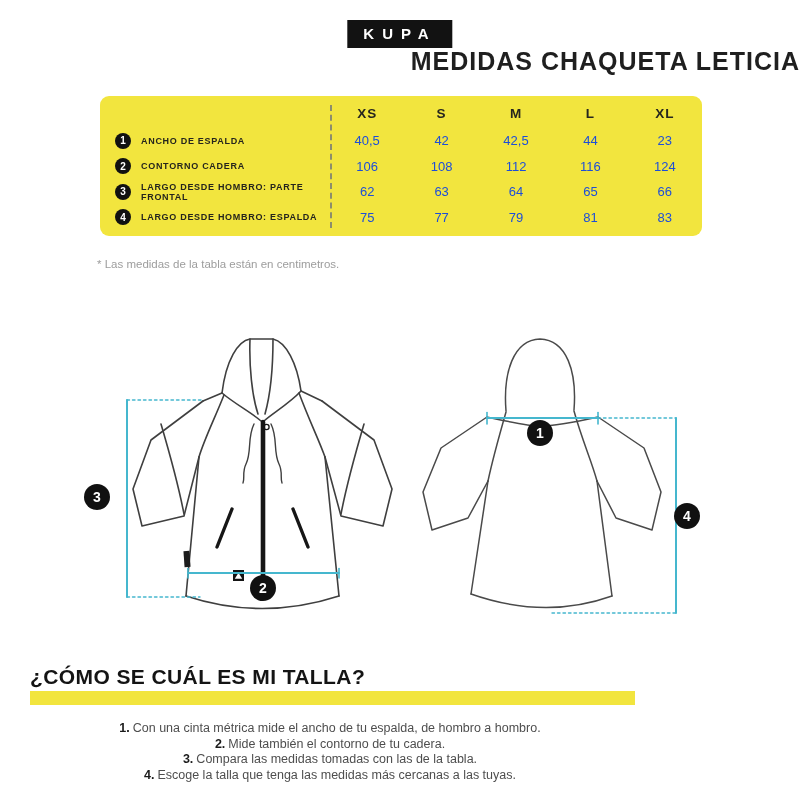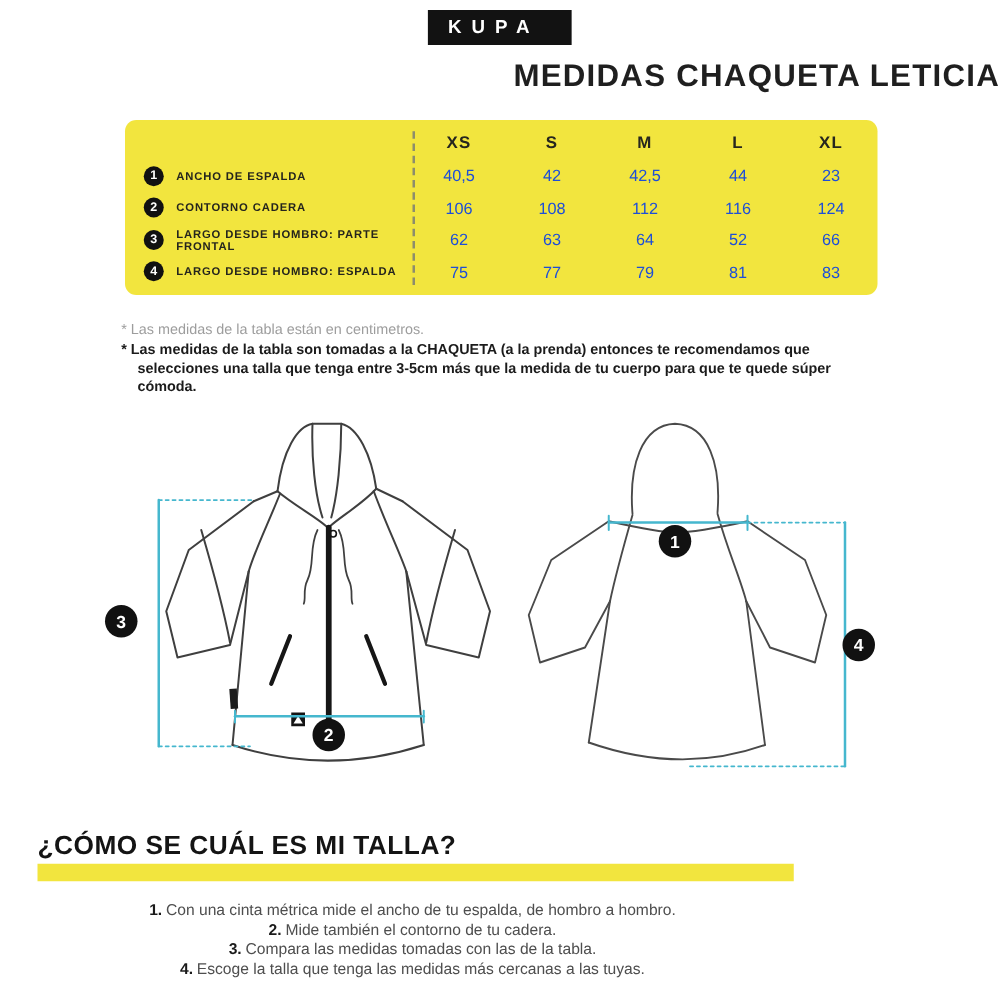--- a/index.html
+++ b/index.html
@@ -5,22 +5,22 @@
   * { margin:0; padding:0; box-sizing:border-box; }
   body { background:#ffffff; }
   .page {
     position:relative; width:800px; height:800px; margin:0 auto;
     background:#ffffff; overflow:hidden;
     font-family:"Liberation Sans","DejaVu Sans",sans-serif;
     color:#1c1c1c;
   }
   
   .logo-box {
-    position:absolute; top:8px; left:50%; transform:translateX(-50%);
-    background:#121212; padding:5px 26px 5px 16px;
+    position:absolute; top:20px; left:50%; transform:translateX(-50%);
+    background:#121212; padding:5px 16px 5px 16px;
   }
   .logo-box span {
     color:#ffffff; font-size:15px; font-weight:bold; letter-spacing:8px;
   }
   .page-title {
     position:absolute; top:47px; left:0; width:100%;
     text-align:right; font-size:25px; font-weight:800; letter-spacing:1px;
     color:#1f1f1f;
   }
   
@@ -116,40 +116,39 @@
     </div>
 
     <div class="t-row">
       <div class="t-label">
         <span class="badge">3</span>
         <span class="lbl">LARGO DESDE HOMBRO: PARTE FRONTAL</span>
       </div>
       <div class="t-val">62</div>
       <div class="t-val">63</div>
       <div class="t-val">64</div>
-      <div class="t-val">52</div>
+      <div class="t-val">65</div>
       <div class="t-val">66</div>
     </div>
 
     <div class="t-row">
       <div class="t-label">
         <span class="badge">4</span>
         <span class="lbl">LARGO DESDE HOMBRO: ESPALDA</span>
       </div>
       <div class="t-val">75</div>
       <div class="t-val">77</div>
       <div class="t-val">79</div>
       <div class="t-val">81</div>
       <div class="t-val">83</div>
     </div>
   </div>
 
   <div class="notes">
     <div class="note1">* Las medidas de la tabla están en centimetros.</div>
-    <div class="note2">* Las medidas de la tabla son tomadas a la CHAQUETA (a la prenda) entonces te recomendamos que selecciones una talla que tenga entre 3-5cm más que la medida de tu cuerpo para que te quede súper cómoda.</div>
   </div>
 
   <svg class="diagram" width="800" height="800" viewBox="0 0 800 800">
     <g fill="none" stroke="#3f3f3f" stroke-width="1.6" stroke-linejoin="round" stroke-linecap="round">
 
       <g>
 
         <path d="M222,393 C226,360 238,341 250,339 L273,339 C286,342 297,363 301,391"></path>
         <path d="M250,339 C249,366 252,396 258,414"></path>
         <path d="M273,339 C273,366 270,396 265,414"></path>

